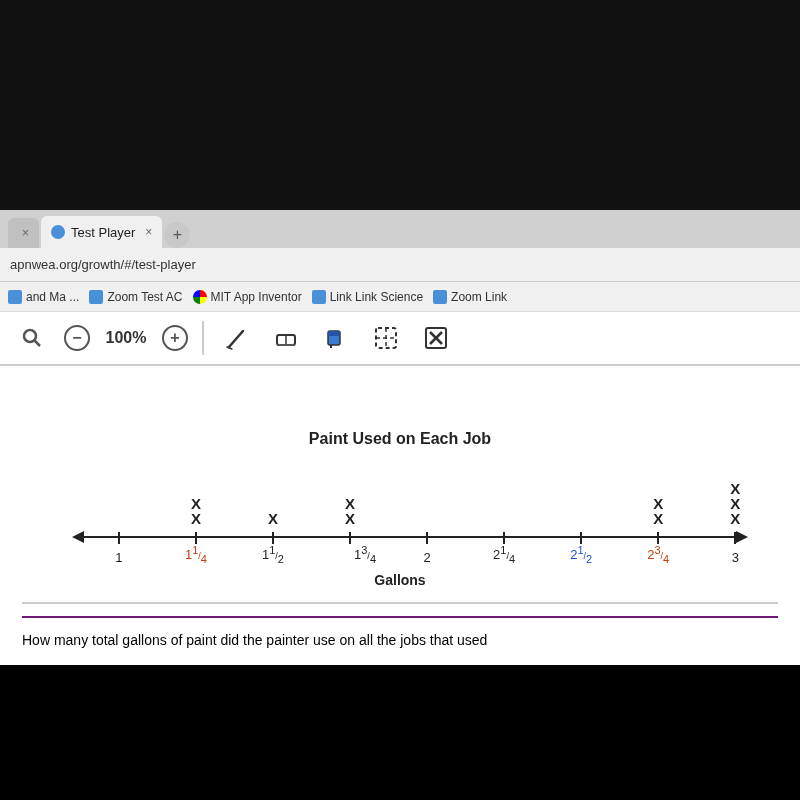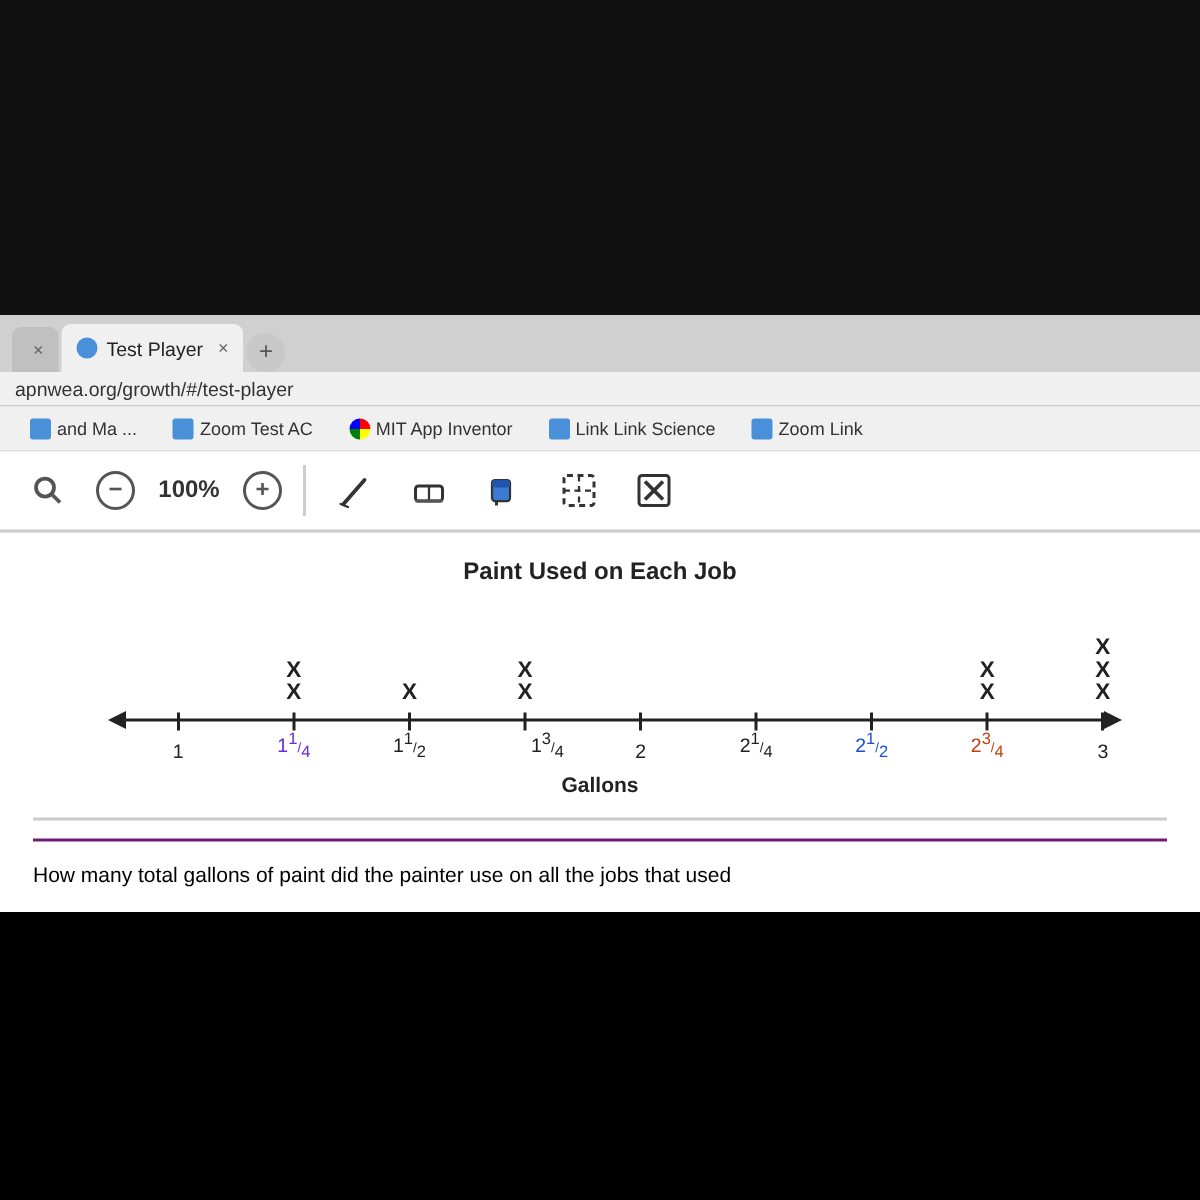--- a/index.html
+++ b/index.html
@@ -86,35 +86,35 @@
       cursor: pointer;
     }
 
     
     .address-bar {
       background: #f0f0f0;
       padding: 5px 10px;
       display: flex;
       align-items: center;
       border-bottom: 1px solid #ccc;
-      height: 23px;
+      height: 34px;
     }
 
     .address-text {
       font-size: 13px;
       color: #333;
     }
 
     
     .bookmarks-bar {
       background: #f0f0f0;
-      padding: 4px 20px;
-      display: flex;
-      align-items: center;
-      gap: 24px;
+      padding: 4px 8px;
+      display: flex;
+      align-items: center;
+      gap: 10px;
       border-bottom: 1px solid #ddd;
       height: 30px;
       font-size: 12px;
       color: #333;
     }
 
     .bookmark-item {
       display: flex;
       align-items: center;
       gap: 4px;
@@ -197,20 +197,21 @@
       margin-bottom: 18px;
       font-size: 15px;
       line-height: 1.5;
     }
 
     .chart-title {
       text-align: center;
       font-weight: bold;
       font-size: 16px;
       margin-bottom: 18px;
+      margin-top: 46px;
     }
 
     
     .line-plot-container {
       position: relative;
       padding: 0 20px;
       margin-bottom: 6px;
     }
 
     .line-plot-area {
@@ -352,21 +353,21 @@
       <div style="position:absolute; bottom:28px; left:40px; right:20px; height:2px; background:#222;"></div>
 
       <div style="position:absolute; bottom:23px; left:30px; width:0; height:0; border-top:6px solid transparent; border-bottom:6px solid transparent; border-right:12px solid #222;"></div>
 
       <div style="position:absolute; bottom:23px; right:10px; width:0; height:0; border-top:6px solid transparent; border-bottom:6px solid transparent; border-left:12px solid #222;"></div>
 
       <div id="line-plot-ticks">
           <div style="position: absolute; bottom: 22px; left: 76.85px; width: 2px; height: 12px; background: rgb(34, 34, 34); transform: translateX(-50%);"></div>
           <div style="position: absolute; bottom: 1px; left: 76.85px; font-size: 13px; color: rgb(34, 34, 34); transform: translateX(-50%); white-space: nowrap;">1</div>
           <div style="position: absolute; bottom: 22px; left: 153.9px; width: 2px; height: 12px; background: rgb(34, 34, 34); transform: translateX(-50%);"></div>
-          <div style="position: absolute; bottom: 1px; left: 153.9px; font-size: 13px; color: #6d28d9; transform: translateX(-50%); white-space: nowrap;">1<span style="font-size:11px;vertical-align:super;line-height:1">1</span><span style="font-size:9px">/</span><span style="font-size:11px;vertical-align:sub;line-height:1">4</span></div>
+          <div style="position: absolute; bottom: 1px; left: 153.9px; font-size: 13px; color: #c2410c; transform: translateX(-50%); white-space: nowrap;">1<span style="font-size:11px;vertical-align:super;line-height:1">1</span><span style="font-size:9px">/</span><span style="font-size:11px;vertical-align:sub;line-height:1">4</span></div>
           <div style="position: absolute; bottom: 22px; left: 230.95px; width: 2px; height: 12px; background: rgb(34, 34, 34); transform: translateX(-50%);"></div>
           <div style="position: absolute; bottom: 1px; left: 230.95px; font-size: 13px; color: rgb(34, 34, 34); transform: translateX(-50%); white-space: nowrap;">1<span style="font-size:11px;vertical-align:super;line-height:1">1</span><span style="font-size:9px">/</span><span style="font-size:11px;vertical-align:sub;line-height:1">2</span></div>
           <div style="position: absolute; bottom: 22px; left: 308px; width: 2px; height: 12px; background: rgb(34, 34, 34); transform: translateX(-50%);"></div>
           <div style="position: absolute; bottom: 1px; left: 323px; font-size: 13px; color: rgb(34, 34, 34); transform: translateX(-50%); white-space: nowrap;">1<span style="font-size:11px;vertical-align:super;line-height:1">3</span><span style="font-size:9px">/</span><span style="font-size:11px;vertical-align:sub;line-height:1">4</span></div>
           <div style="position: absolute; bottom: 22px; left: 385.05px; width: 2px; height: 12px; background: rgb(34, 34, 34); transform: translateX(-50%);"></div>
           <div style="position: absolute; bottom: 1px; left: 385.05px; font-size: 13px; color: rgb(34, 34, 34); transform: translateX(-50%); white-space: nowrap;">2</div>
           <div style="position: absolute; bottom: 22px; left: 462.1px; width: 2px; height: 12px; background: rgb(34, 34, 34); transform: translateX(-50%);"></div>
           <div style="position: absolute; bottom: 1px; left: 462.1px; font-size: 13px; color: rgb(34, 34, 34); transform: translateX(-50%); white-space: nowrap;">2<span style="font-size:11px;vertical-align:super;line-height:1">1</span><span style="font-size:9px">/</span><span style="font-size:11px;vertical-align:sub;line-height:1">4</span></div>
           <div style="position: absolute; bottom: 22px; left: 539.15px; width: 2px; height: 12px; background: rgb(34, 34, 34); transform: translateX(-50%);"></div>
           <div style="position: absolute; bottom: 1px; left: 539.15px; font-size: 13px; color: #1d4ed8; transform: translateX(-50%); white-space: nowrap;">2<span style="font-size:11px;vertical-align:super;line-height:1">1</span><span style="font-size:9px">/</span><span style="font-size:11px;vertical-align:sub;line-height:1">2</span></div>

